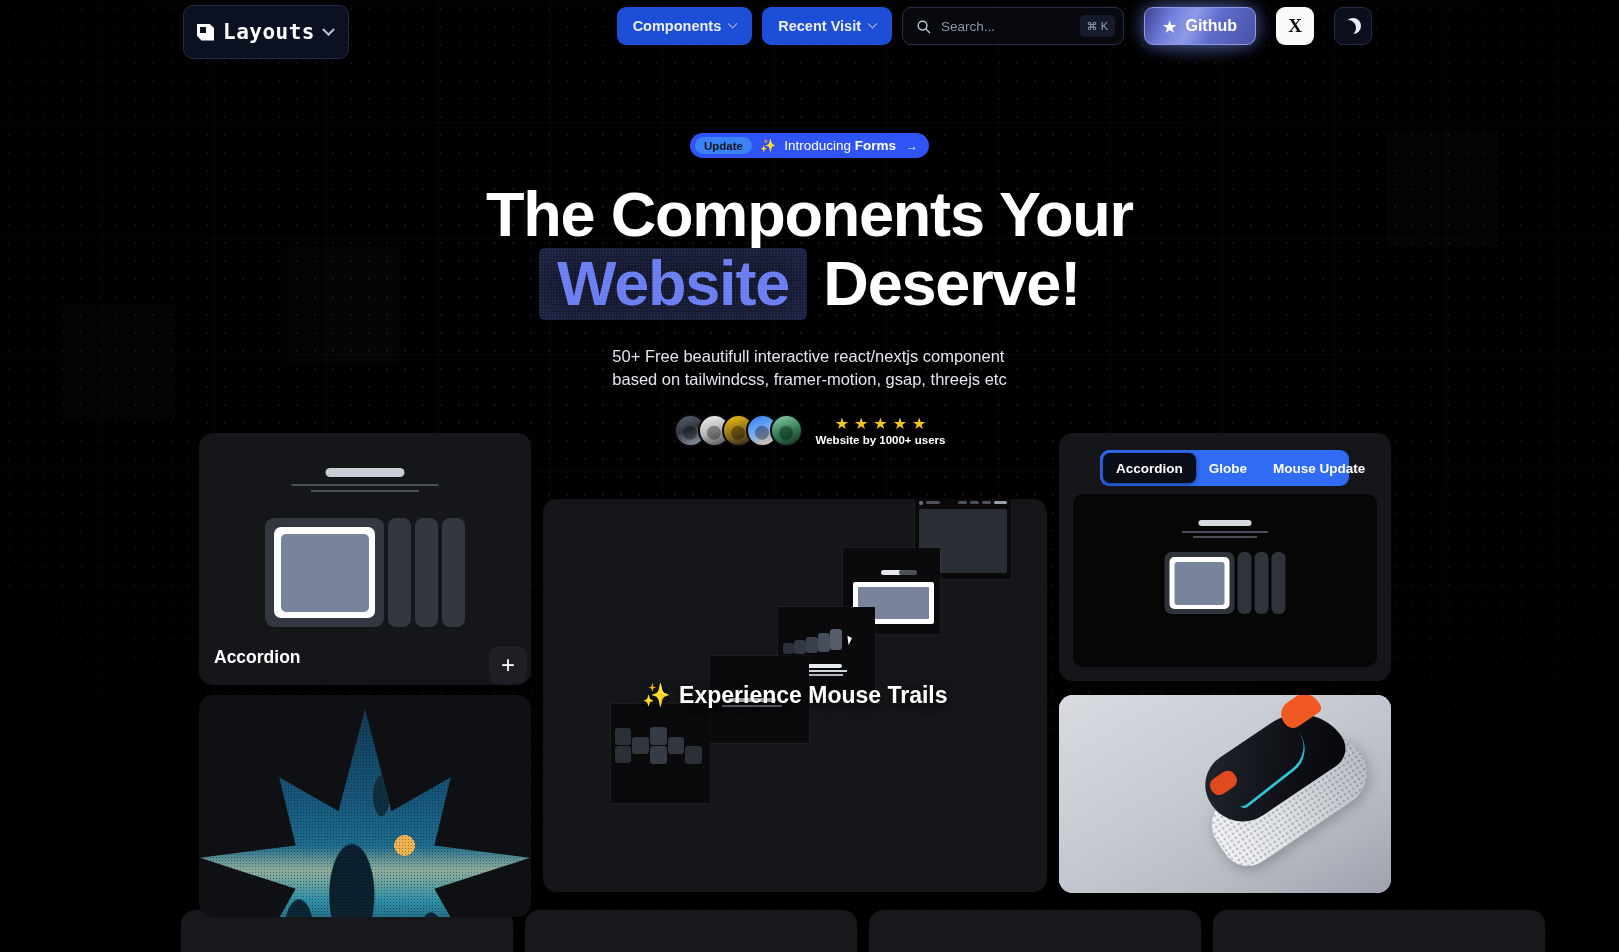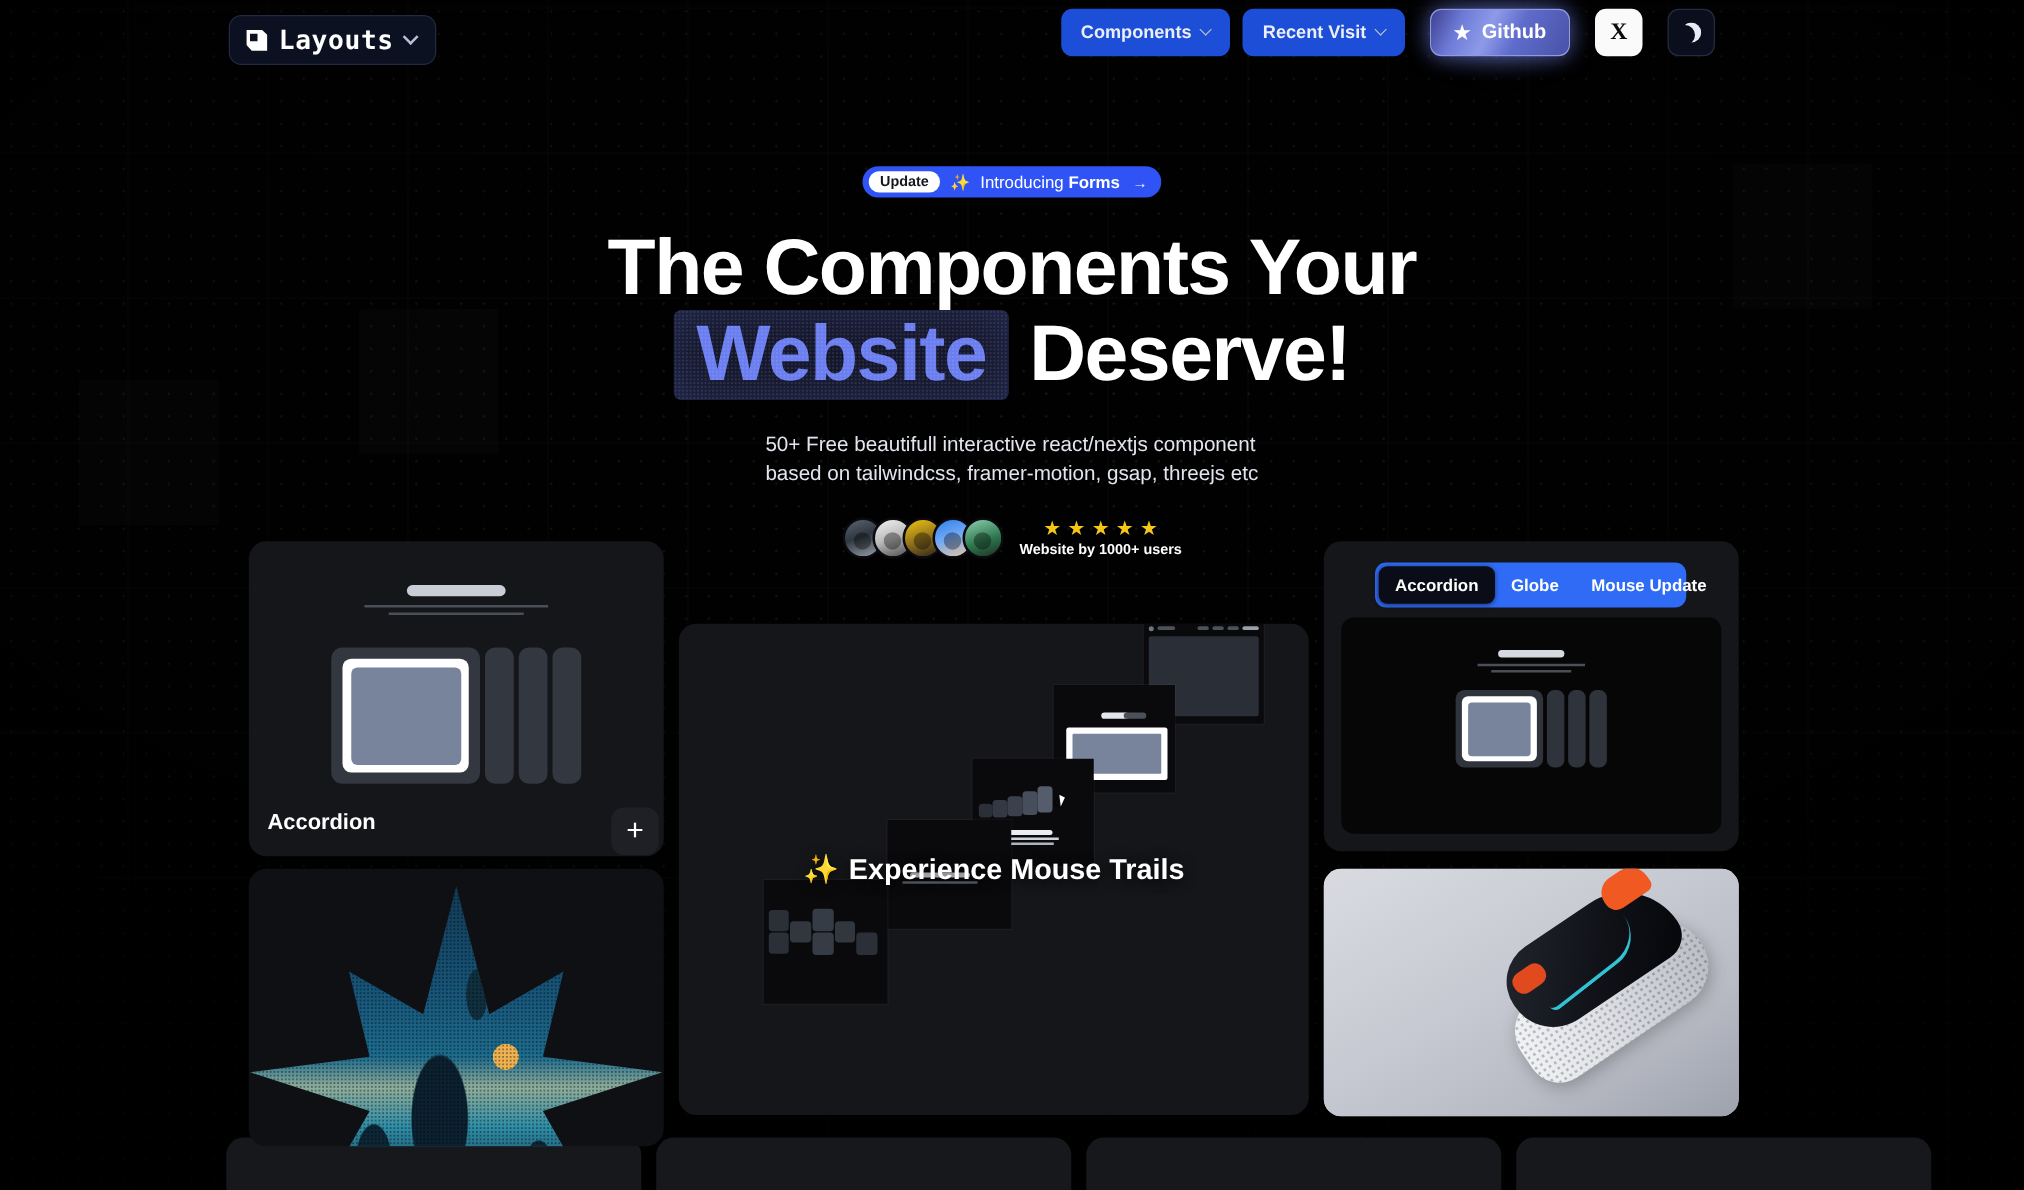--- a/index.html
+++ b/index.html
@@ -31,21 +31,21 @@
     background:radial-gradient(ellipse 75% 60% at 50% 32%, rgba(0,0,0,0) 0%, rgba(0,0,0,.45) 72%, rgba(0,0,0,.8) 100%);
   }
 
   
   #navbar{
     position:absolute; top:6px; left:183px; width:1189px; height:40px;
     display:flex; align-items:center; z-index:40;
   }
   .logo-pill{
     display:flex; align-items:center; gap:9px;
-    height:40px; padding:0 15px 0 13px;
+    height:54px; padding:0 15px 0 13px;
     background:#0c1122; border:1px solid #222a42; border-radius:10px;
     cursor:pointer;
     margin-top:12px;
   }
   .logo-mark{
     width:17px; height:17px; position:relative; flex:none;
   }
   .logo-mark:before{
     content:""; position:absolute; inset:0;
     background:#fff;
@@ -118,21 +118,21 @@
     display:flex; flex-direction:column; align-items:center;
     padding-top:133px; z-index:20;
   }
   .announce{
     display:flex; align-items:center; gap:8px;
     height:25px; padding:0 11px 0 5px;
     background:#2f53f5; border-radius:999px; cursor:pointer;
     font-size:13.5px; color:#fff;
   }
   .announce .pill{
-    background:#ffffff; color:#15171f; border-radius:999px;
+    background:#3b82f6; color:#15171f; border-radius:999px;
     padding:2.5px 9px; font-size:11.5px; font-weight:600;
   }
   .announce .spark{ font-size:13px; }
   .announce .txt span{ font-weight:400; }
   .announce .txt b{ font-weight:700; }
   .announce .arr{ font-size:12px; opacity:.95; margin-left:2px; }
 
   h1.title{
     margin-top:23px;
     font-size:63px; font-weight:700; line-height:1.07;
@@ -365,20 +365,28 @@
     <div class="nav-btn">
       <span>Components</span>
       <span class="chev"></span>
     </div>
 
     <div class="nav-btn">
       <span>Recent Visit</span>
       <span class="chev"></span>
     </div>
 
+    <div class="search-box">
+      <svg width="15" height="15" viewBox="0 0 24 24" fill="none" stroke="#c8ccd8" stroke-width="2.2">
+        <circle cx="10.5" cy="10.5" r="7"></circle>
+          <line x1="15.8" y1="15.8" x2="21.5" y2="21.5" stroke-linecap="round"></line>
+      </svg>
+      <span class="ph">Search...</span>
+      <span class="kbd">⌘ K</span>
+    </div>
 
     <div class="gh-wrap">
       <div class="gh-glow"></div>
       <div class="gh-btn">
         <span class="star-ico">★</span>
         <span>Github</span>
       </div>
     </div>
 
     <div class="sq-btn light">

